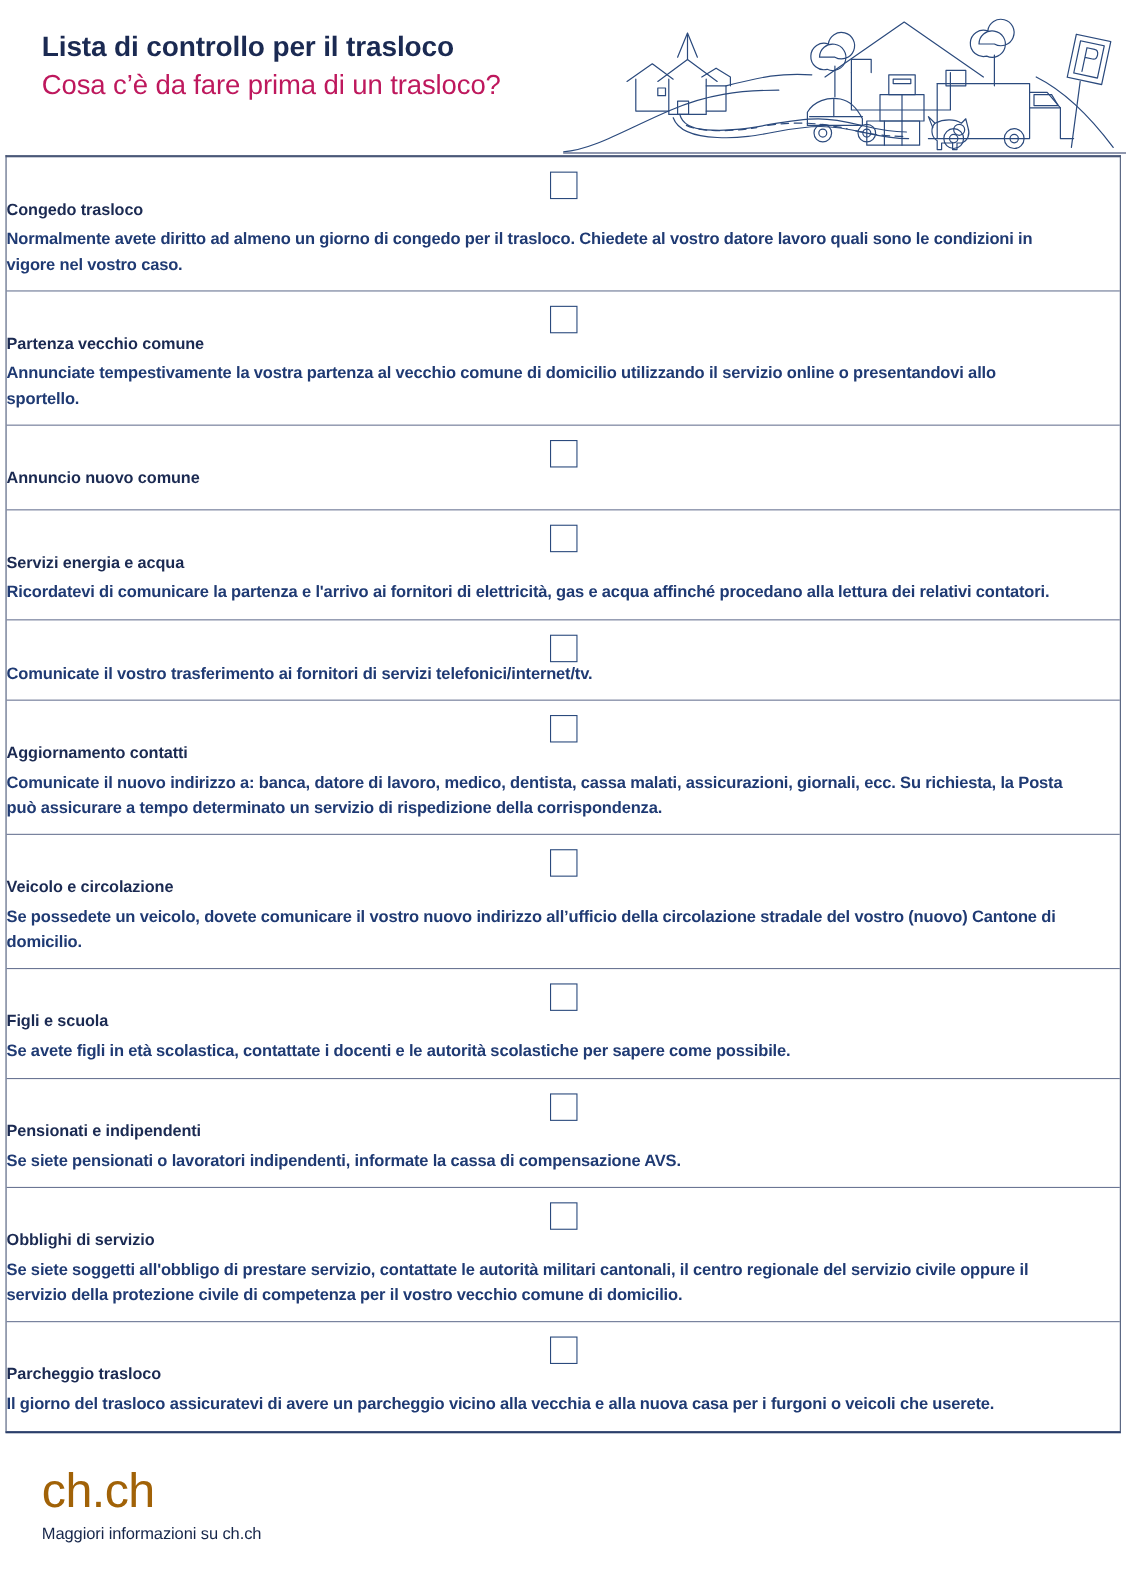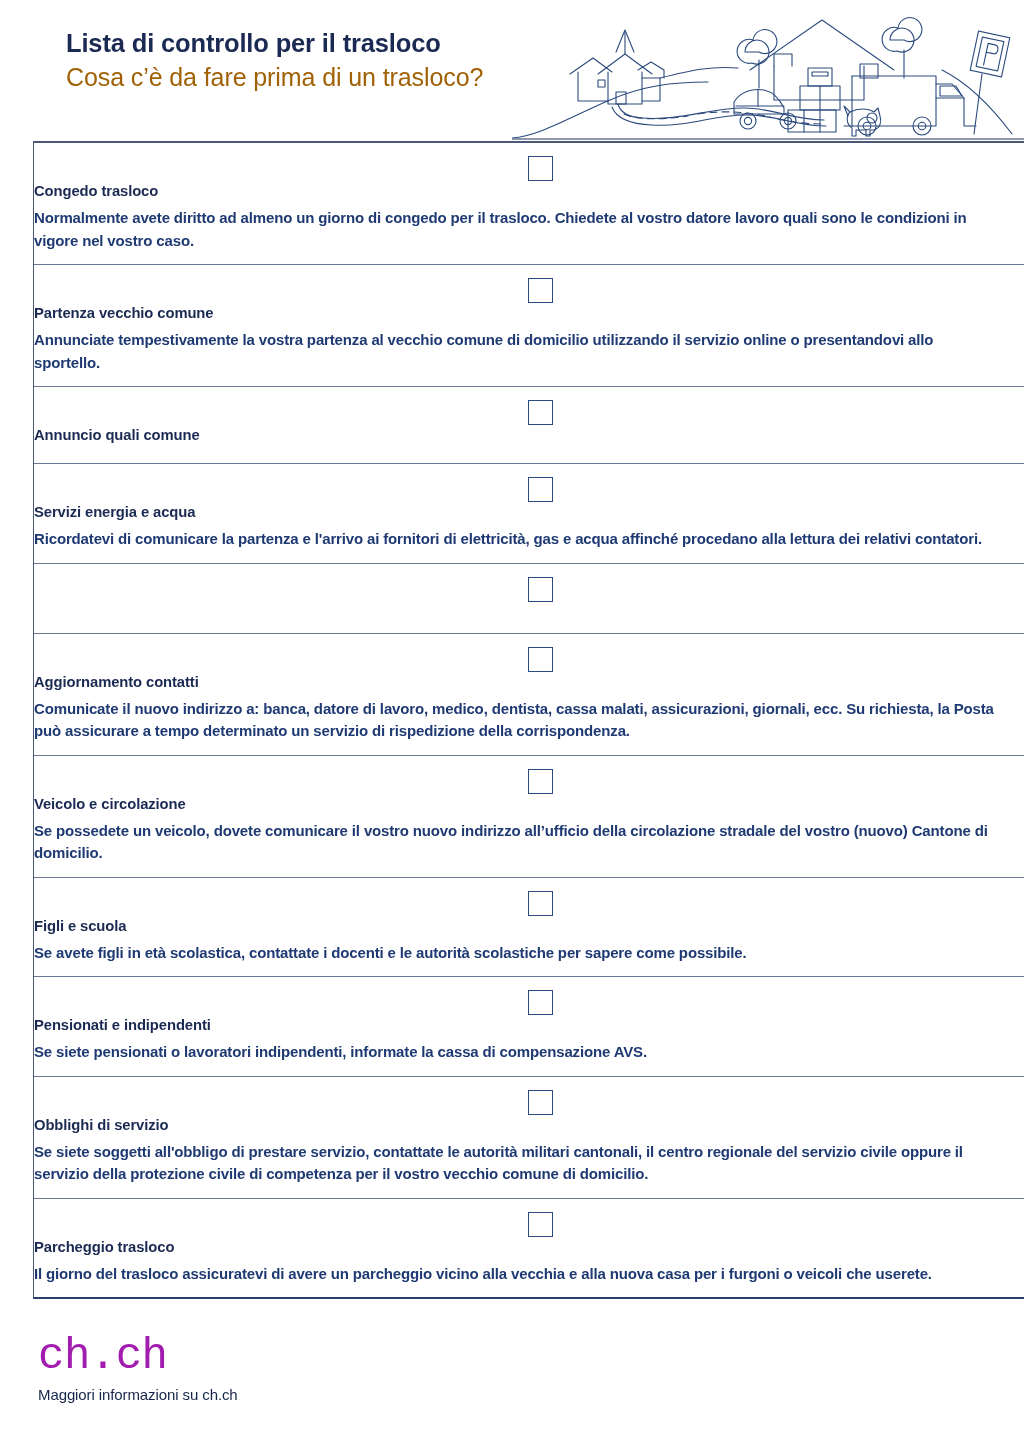--- a/index.html
+++ b/index.html
@@ -14,21 +14,20 @@
     color: #1b2a52;
     position: relative;
     overflow: hidden;
   }
 
   .page {
     width: 1024px;
     height: 1448px;
     position: relative;
     box-sizing: border-box;
-    padding-left: 28px;
   }
 
   
   .header {
     position: relative;
     height: 141px;
     padding: 0;
   }
   .header-text {
     position: absolute;
@@ -42,21 +41,21 @@
     letter-spacing: -0.15px;
     line-height: 34px;
     color: #1b2a52;
     white-space: nowrap;
   }
   .subtitle {
     font-size: 25px;
     font-weight: normal;
     letter-spacing: -0.1px;
     line-height: 35px;
-    color: #a16207;
+    color: #be185d;
     white-space: nowrap;
   }
   .illustration {
     position: absolute;
     right: 0px;
     top: 8px;
     width: 512px;
     height: 136px;
     z-index: 1;
   }
@@ -124,23 +123,22 @@
   
   .footer {
     position: absolute;
     left: 38px;
     bottom: 42px;
   }
   .logo {
     font-size: 44px;
     font-weight: normal;
     letter-spacing: -0.5px;
-    color: #a21caf;
+    color: #a16207;
     line-height: 48px;
-    font-family: Liberation Mono, monospace;
   }
   .footer-tagline {
     font-size: 15px;
     color: #16264a;
     line-height: 22px;
     letter-spacing: -0.1px;
     margin-top: 4px;
   }
 </style>
 </head>
@@ -252,39 +250,40 @@
         <div class="item-title">Partenza vecchio comune</div>
         <div class="item-body">Annunciate tempestivamente la vostra partenza al vecchio comune di domicilio utilizzando il servizio online o presentandovi allo sportello.</div>
       </div>
     </div>
 
     <div class="row">
       <div class="cb-cell">
         <div class="checkbox"></div>
       </div>
       <div class="content">
-        <div class="item-title">Annuncio quali comune</div>
+        <div class="item-title">Annuncio nuovo comune</div>
       </div>
     </div>
 
     <div class="row">
       <div class="cb-cell">
         <div class="checkbox"></div>
       </div>
       <div class="content">
         <div class="item-title">Servizi energia e acqua</div>
         <div class="item-body">Ricordatevi di comunicare la partenza e l'arrivo ai fornitori di elettricità, gas e acqua affinché procedano alla lettura dei relativi contatori.</div>
       </div>
     </div>
 
     <div class="row">
       <div class="cb-cell">
         <div class="checkbox"></div>
       </div>
       <div class="content">
+        <div class="item-body">Comunicate il vostro trasferimento ai fornitori di servizi telefonici/internet/tv.</div>
       </div>
     </div>
 
     <div class="row">
       <div class="cb-cell">
         <div class="checkbox"></div>
       </div>
       <div class="content">
         <div class="item-title">Aggiornamento contatti</div>
         <div class="item-body">Comunicate il nuovo indirizzo a: banca, datore di lavoro, medico, dentista, cassa malati, assicurazioni, giornali, ecc. Su richiesta, la Posta può assicurare a tempo determinato un servizio di rispedizione della corrispondenza.</div>

